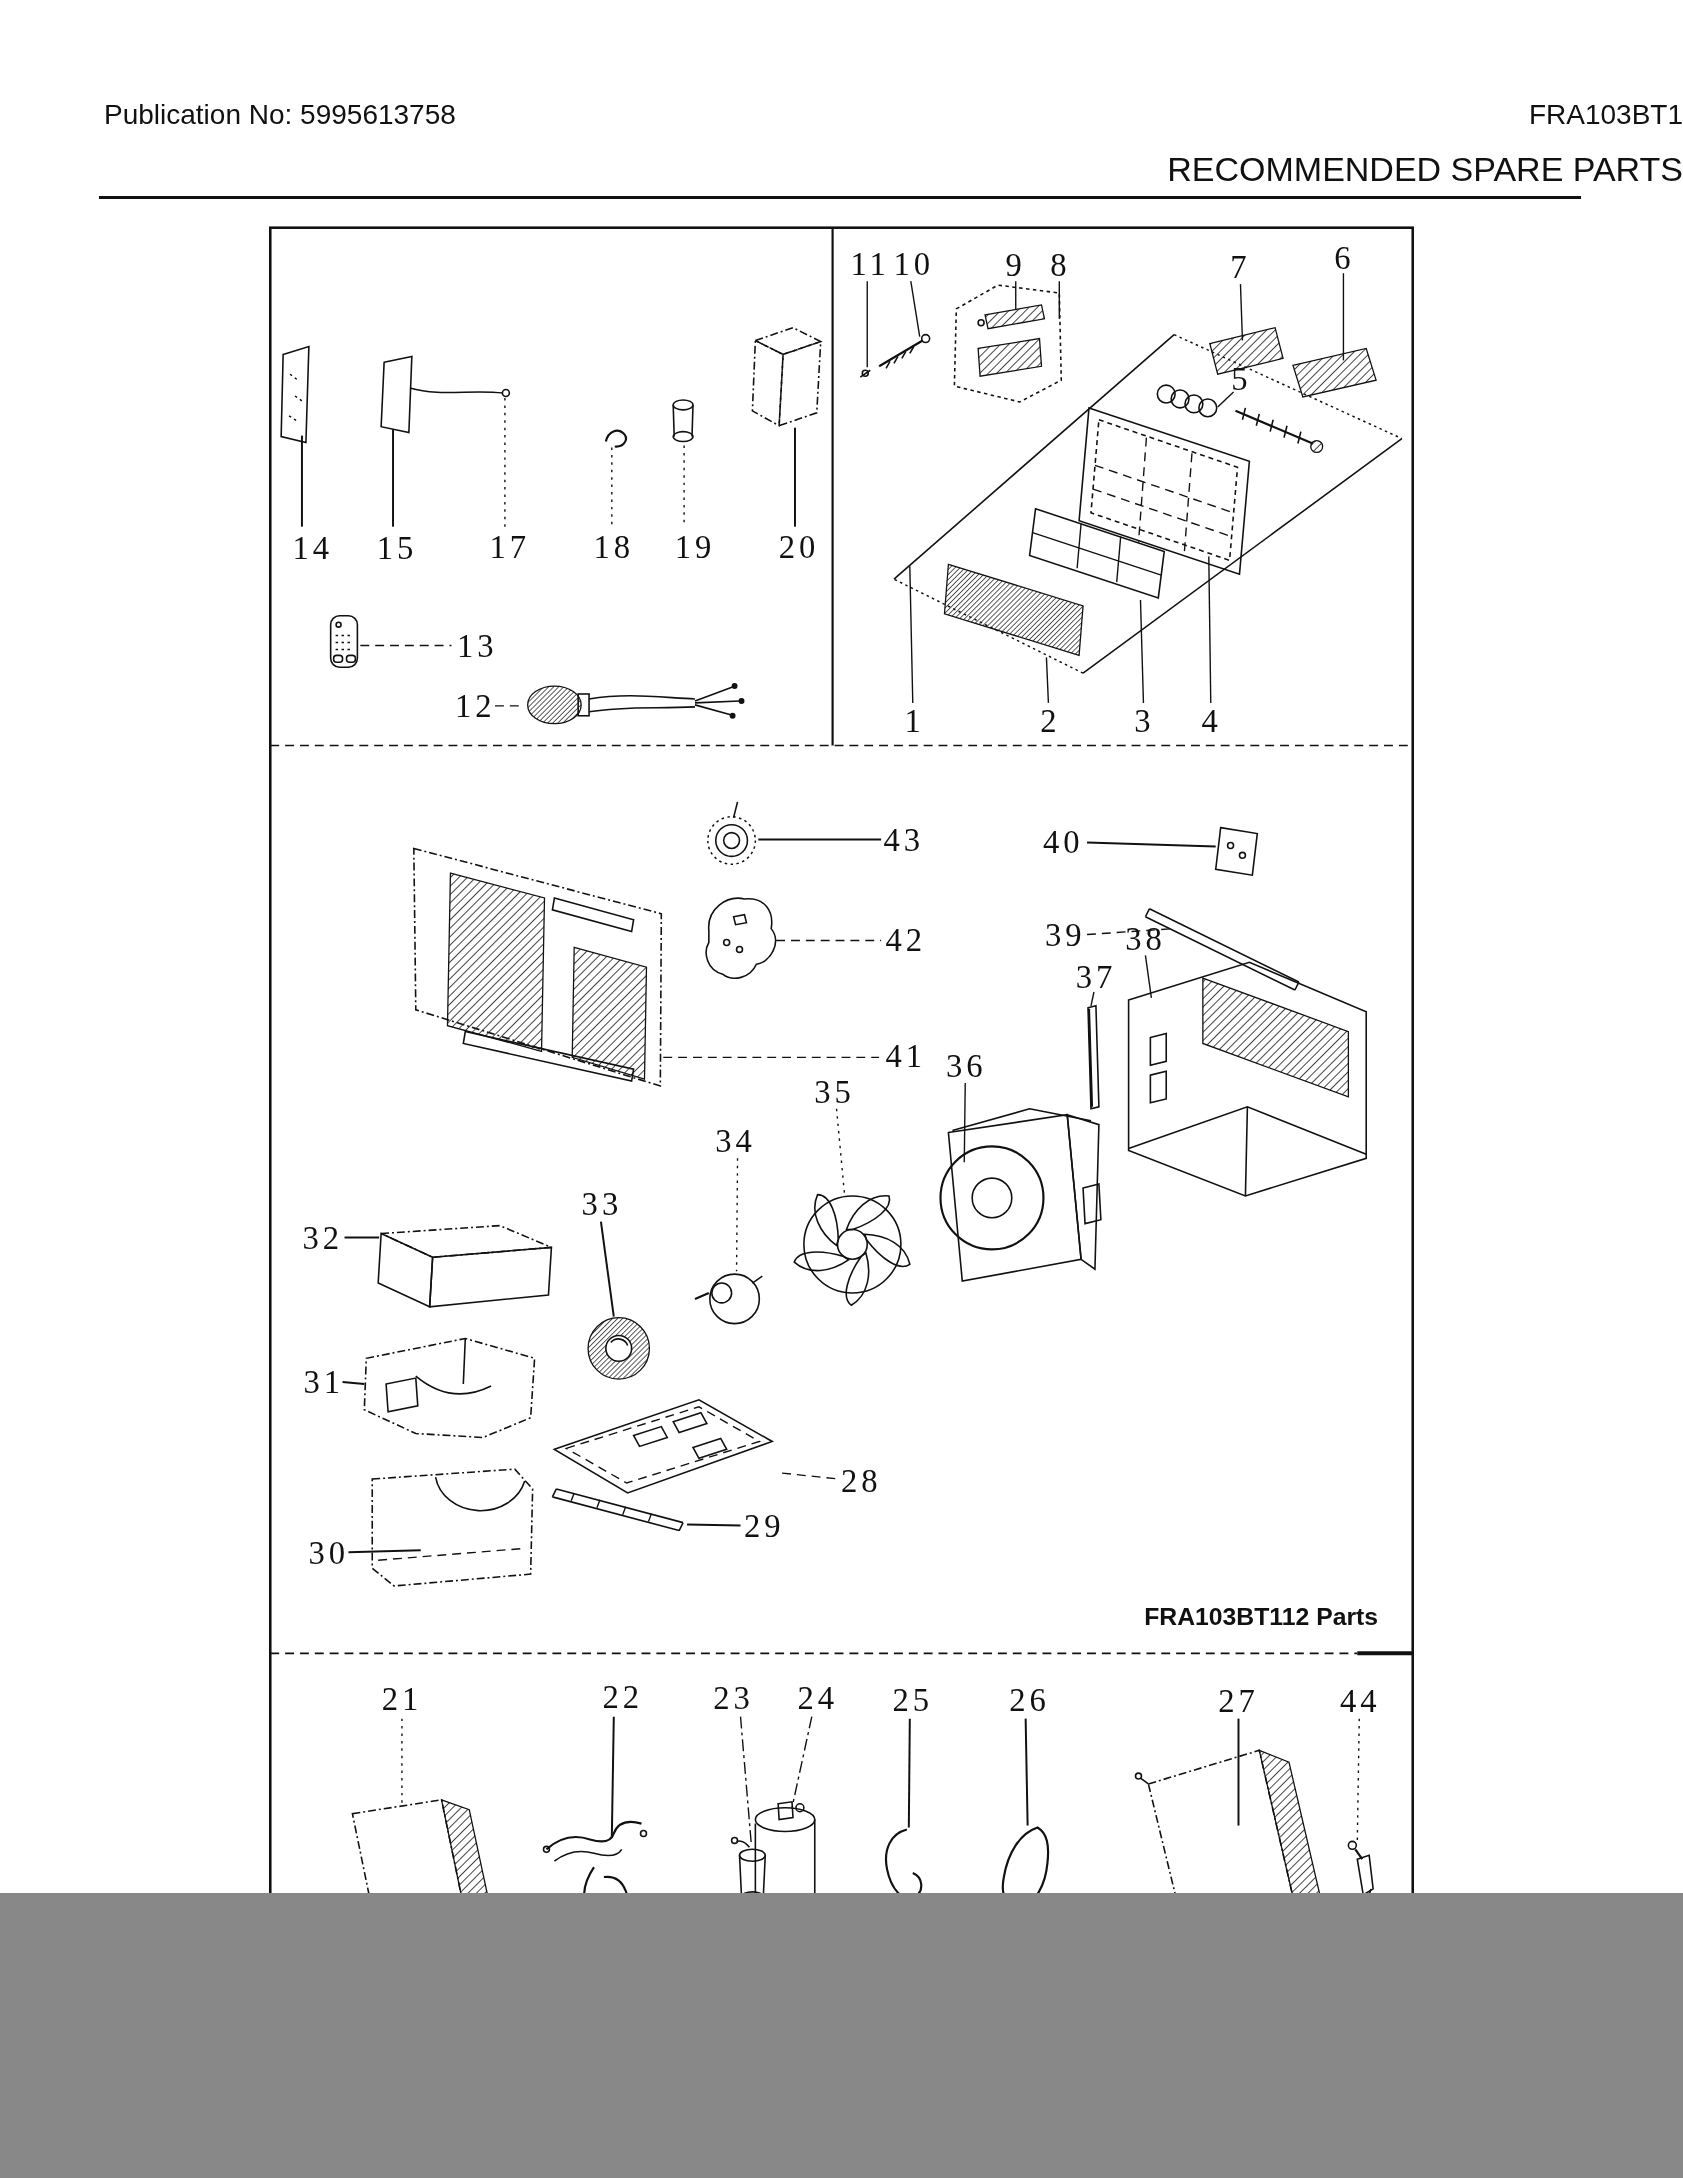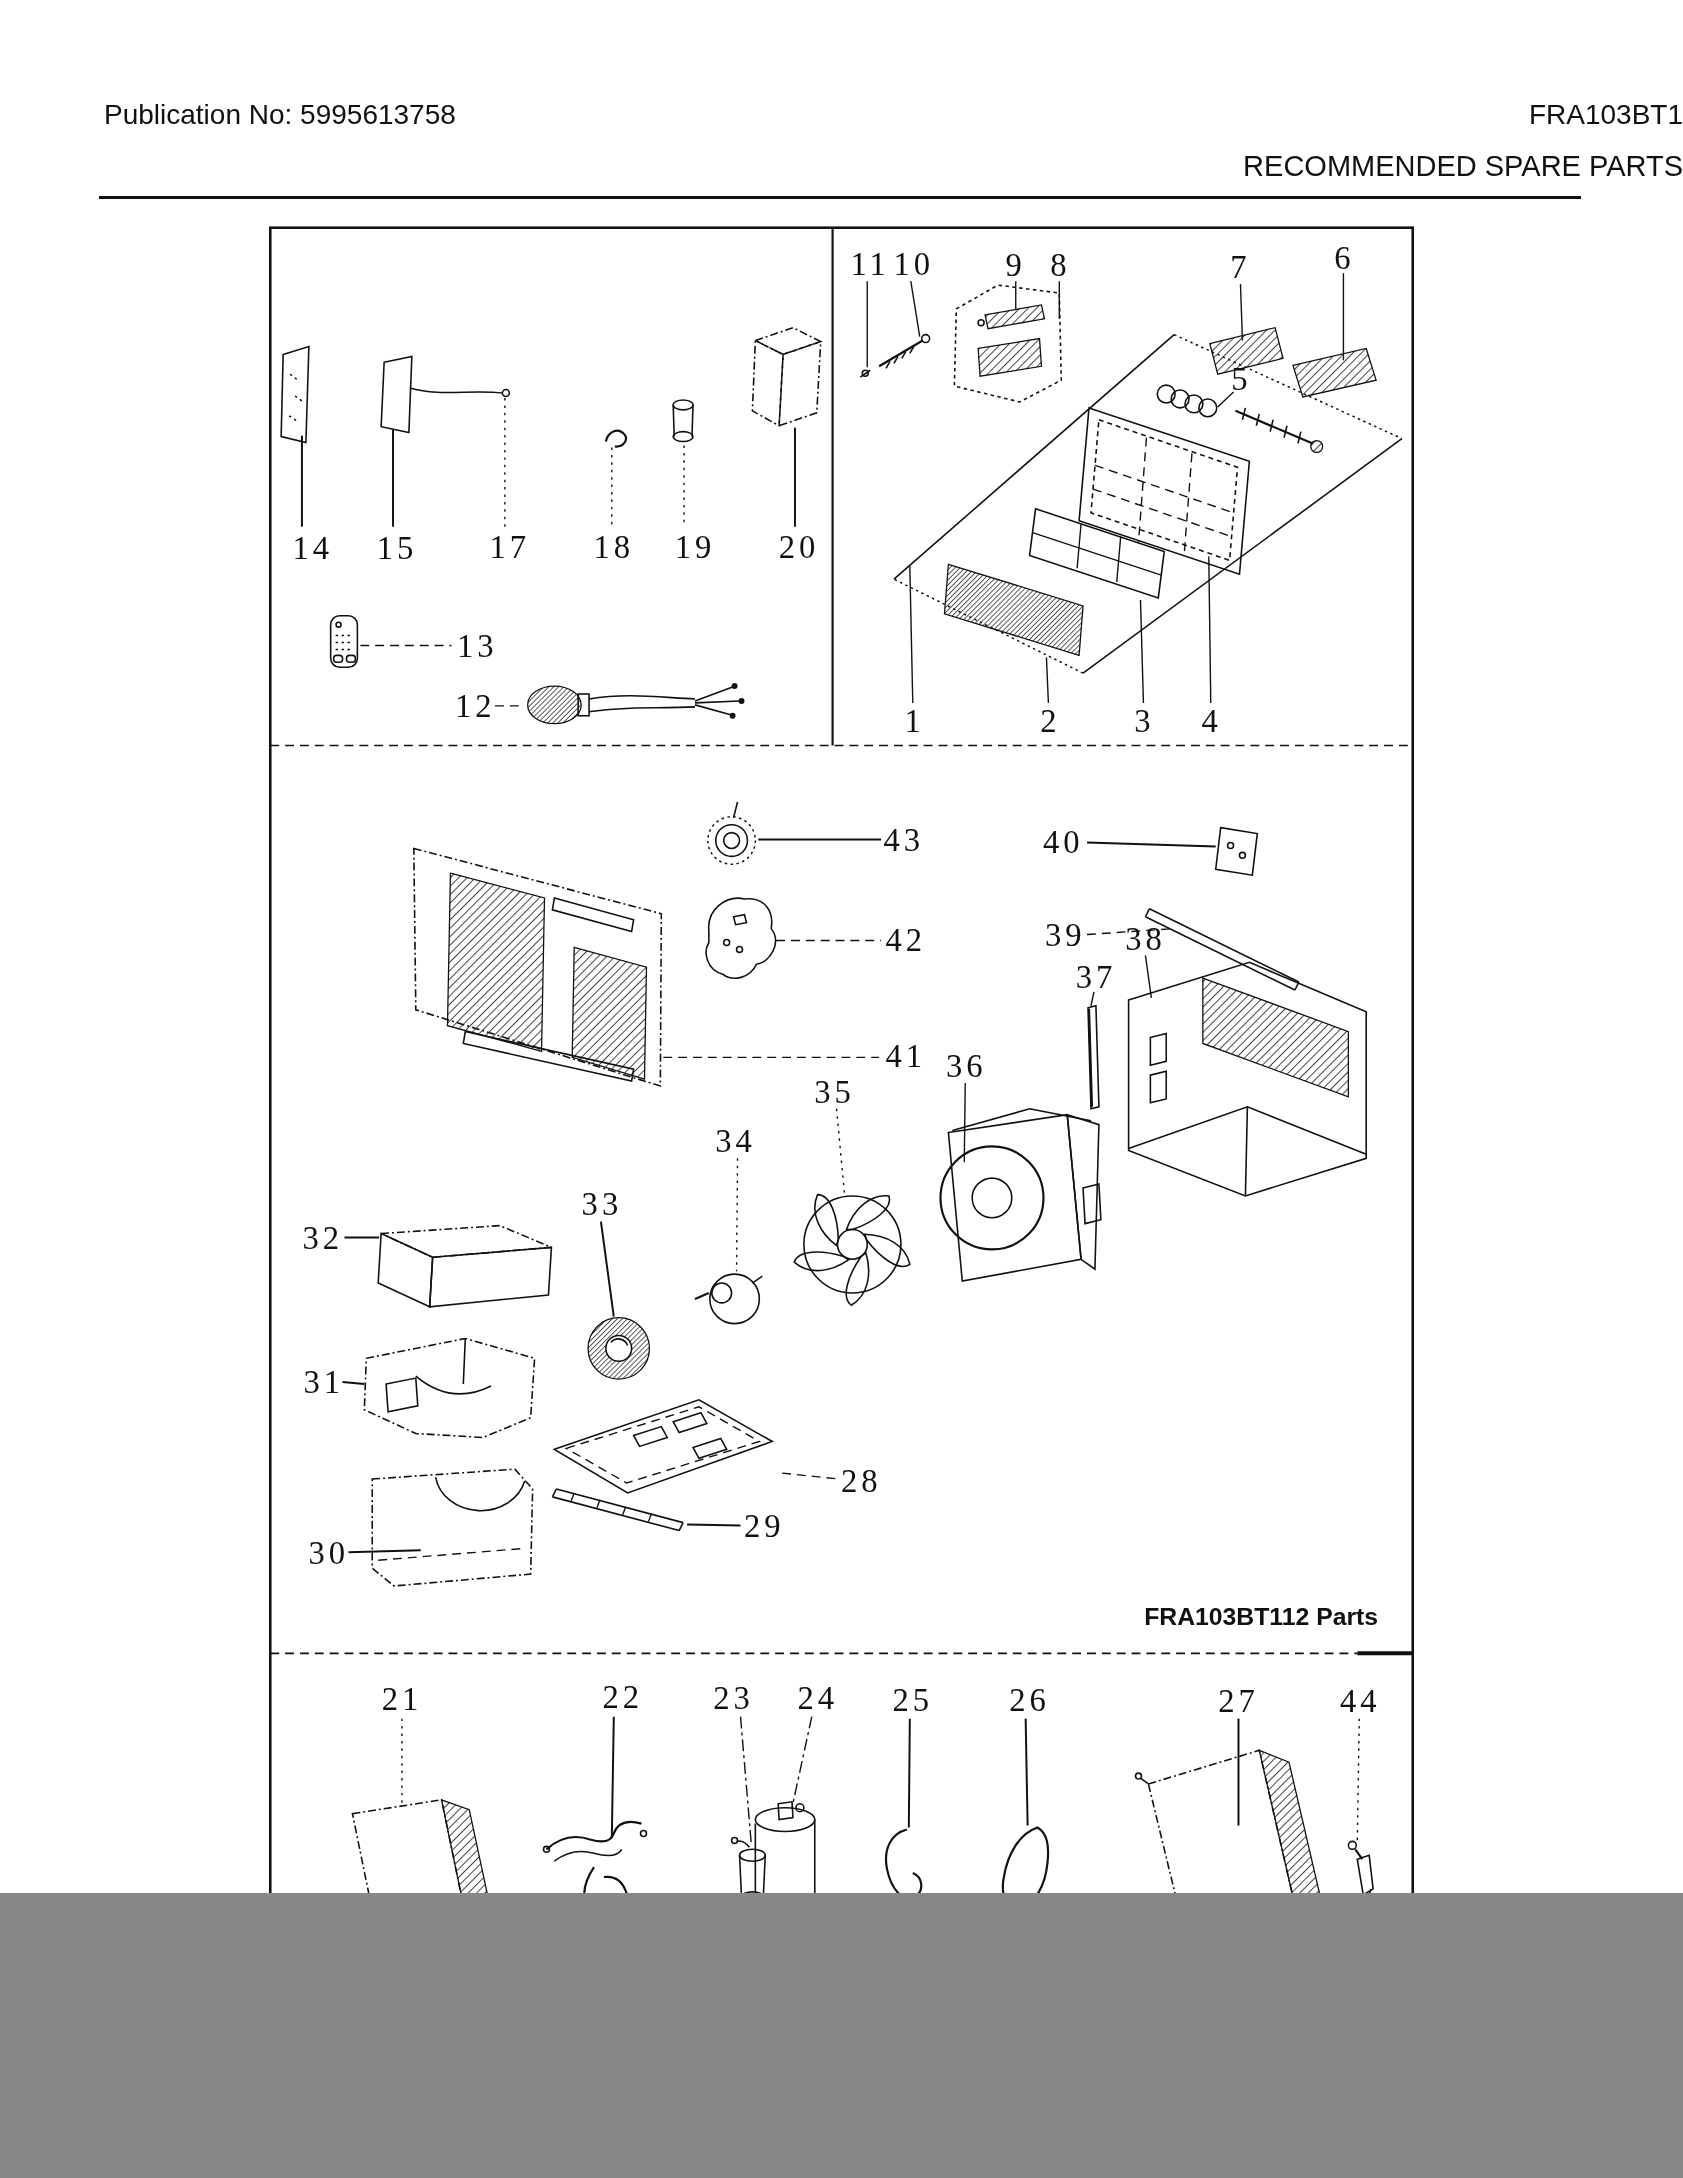--- a/index.html
+++ b/index.html
@@ -24,21 +24,21 @@
   .wmark{font-family:"Liberation Sans",sans-serif;font-size:25px;font-weight:bold;fill:#111;text-anchor:end;}
   .border{stroke:#111;fill:none;}
 </style>
 </head>
 <body>
 
 <div id="page">
 
   <div class="htext" style="left:104px;top:99px;">Publication No: 5995613758</div>
   <div class="htext center" style="top:99px;">FRA103BT1</div>
-  <div class="htext center" style="top:150px;font-size:29px;">RECOMMENDED SPARE PARTS</div>
+  <div class="htext center" style="top:150px;font-size:34px;">RECOMMENDED SPARE PARTS</div>
   <div id="rule"></div>
 
   <svg width="1683" height="2178" viewBox="0 0 1700 2200">
     <defs>
       <pattern id="hatch" width="6" height="6" patternUnits="userSpaceOnUse" patternTransform="rotate(45)">
         <line x1="0" y1="0" x2="0" y2="6" stroke="#222" stroke-width="1.7"></line>
       </pattern>
       <pattern id="dense" width="3.6" height="3.6" patternUnits="userSpaceOnUse" patternTransform="rotate(45)">
         <line x1="0" y1="0" x2="0" y2="3.6" stroke="#222" stroke-width="1.5"></line>
       </pattern>

